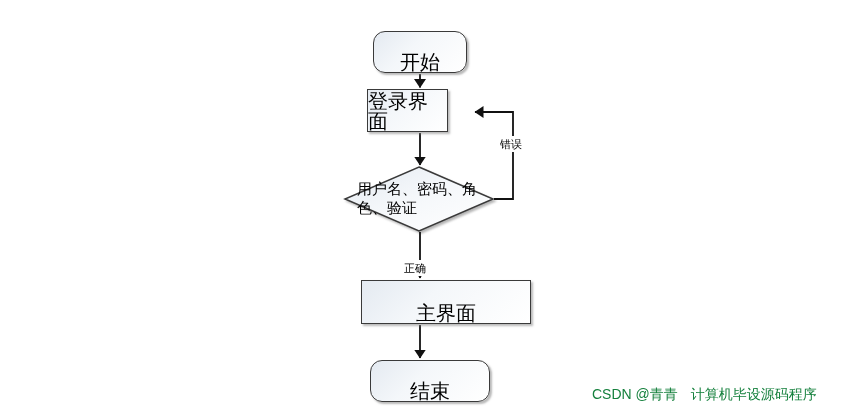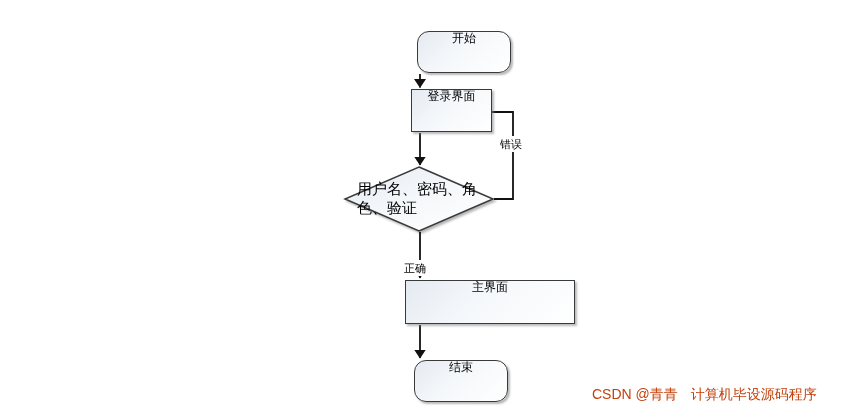--- a/index.html
+++ b/index.html
@@ -34,25 +34,24 @@
     stroke-width: 1.5;
     filter: drop-shadow(2px 2px 1px rgba(130,130,130,0.6));
   }
   .node {
     position: absolute;
     box-sizing: border-box;
     border: 1.5px solid #3a3a3a;
     background: linear-gradient(135deg, #e4eaf1 0%, #f4f7fa 40%, #ffffff 100%);
     box-shadow: 2px 2px 2px rgba(130,130,130,0.55);
     display: flex;
-    align-items: flex-start;
+    align-items: flex-end;
     justify-content: center;
-    font-size: 12px;
+    font-size: 20px;
     line-height: 1;
-    margin-left: 44px;
   }
   .node.terminator {
     border-radius: 12px;
   }
   .diamond-text {
     position: absolute;
     left: 357px;
     top: 180px;
     width: 124px;
     text-align: left;
@@ -67,21 +66,21 @@
     padding: 0 1px;
   }
   .edge-label.error { left: 499px; top: 136px; }
   .edge-label.correct { left: 403px; top: 248px; margin-top: 12px; }
   .watermark {
     position: absolute;
     left: 592px;
     top: 386px;
     font-family: "Liberation Sans", sans-serif;
     font-size: 14px;
-    color: #c2410c;
+    color: #15803d;
     white-space: nowrap;
   }
   .watermark .wm-right { margin-left: 13px; }
 </style>
 </head>
 <body>
 
 <div class="stage">
 
   <svg class="layer" viewBox="0 0 844 409" xmlns="http://www.w3.org/2000/svg">
@@ -119,21 +118,21 @@
   </div>
 
   <div class="edge-label error">错误</div>
 
   <div class="edge-label correct">正确</div>
 
   <div class="node" style="left:361px; top:280px; width:170px; height:44px;">
     <span>主界面</span>
   </div>
 
-  <div class="node terminator" style="left:370px; top:360px; width:94px; height:42px;">
+  <div class="node terminator" style="left:370px; top:360px; width:120px; height:42px;">
     <span>结束</span>
   </div>
 
   <div class="watermark">
     <span class="wm-left">CSDN @青青</span><span class="wm-right">计算机毕设源码程序</span>
   </div>
 
 </div>
 
 </body></html>

